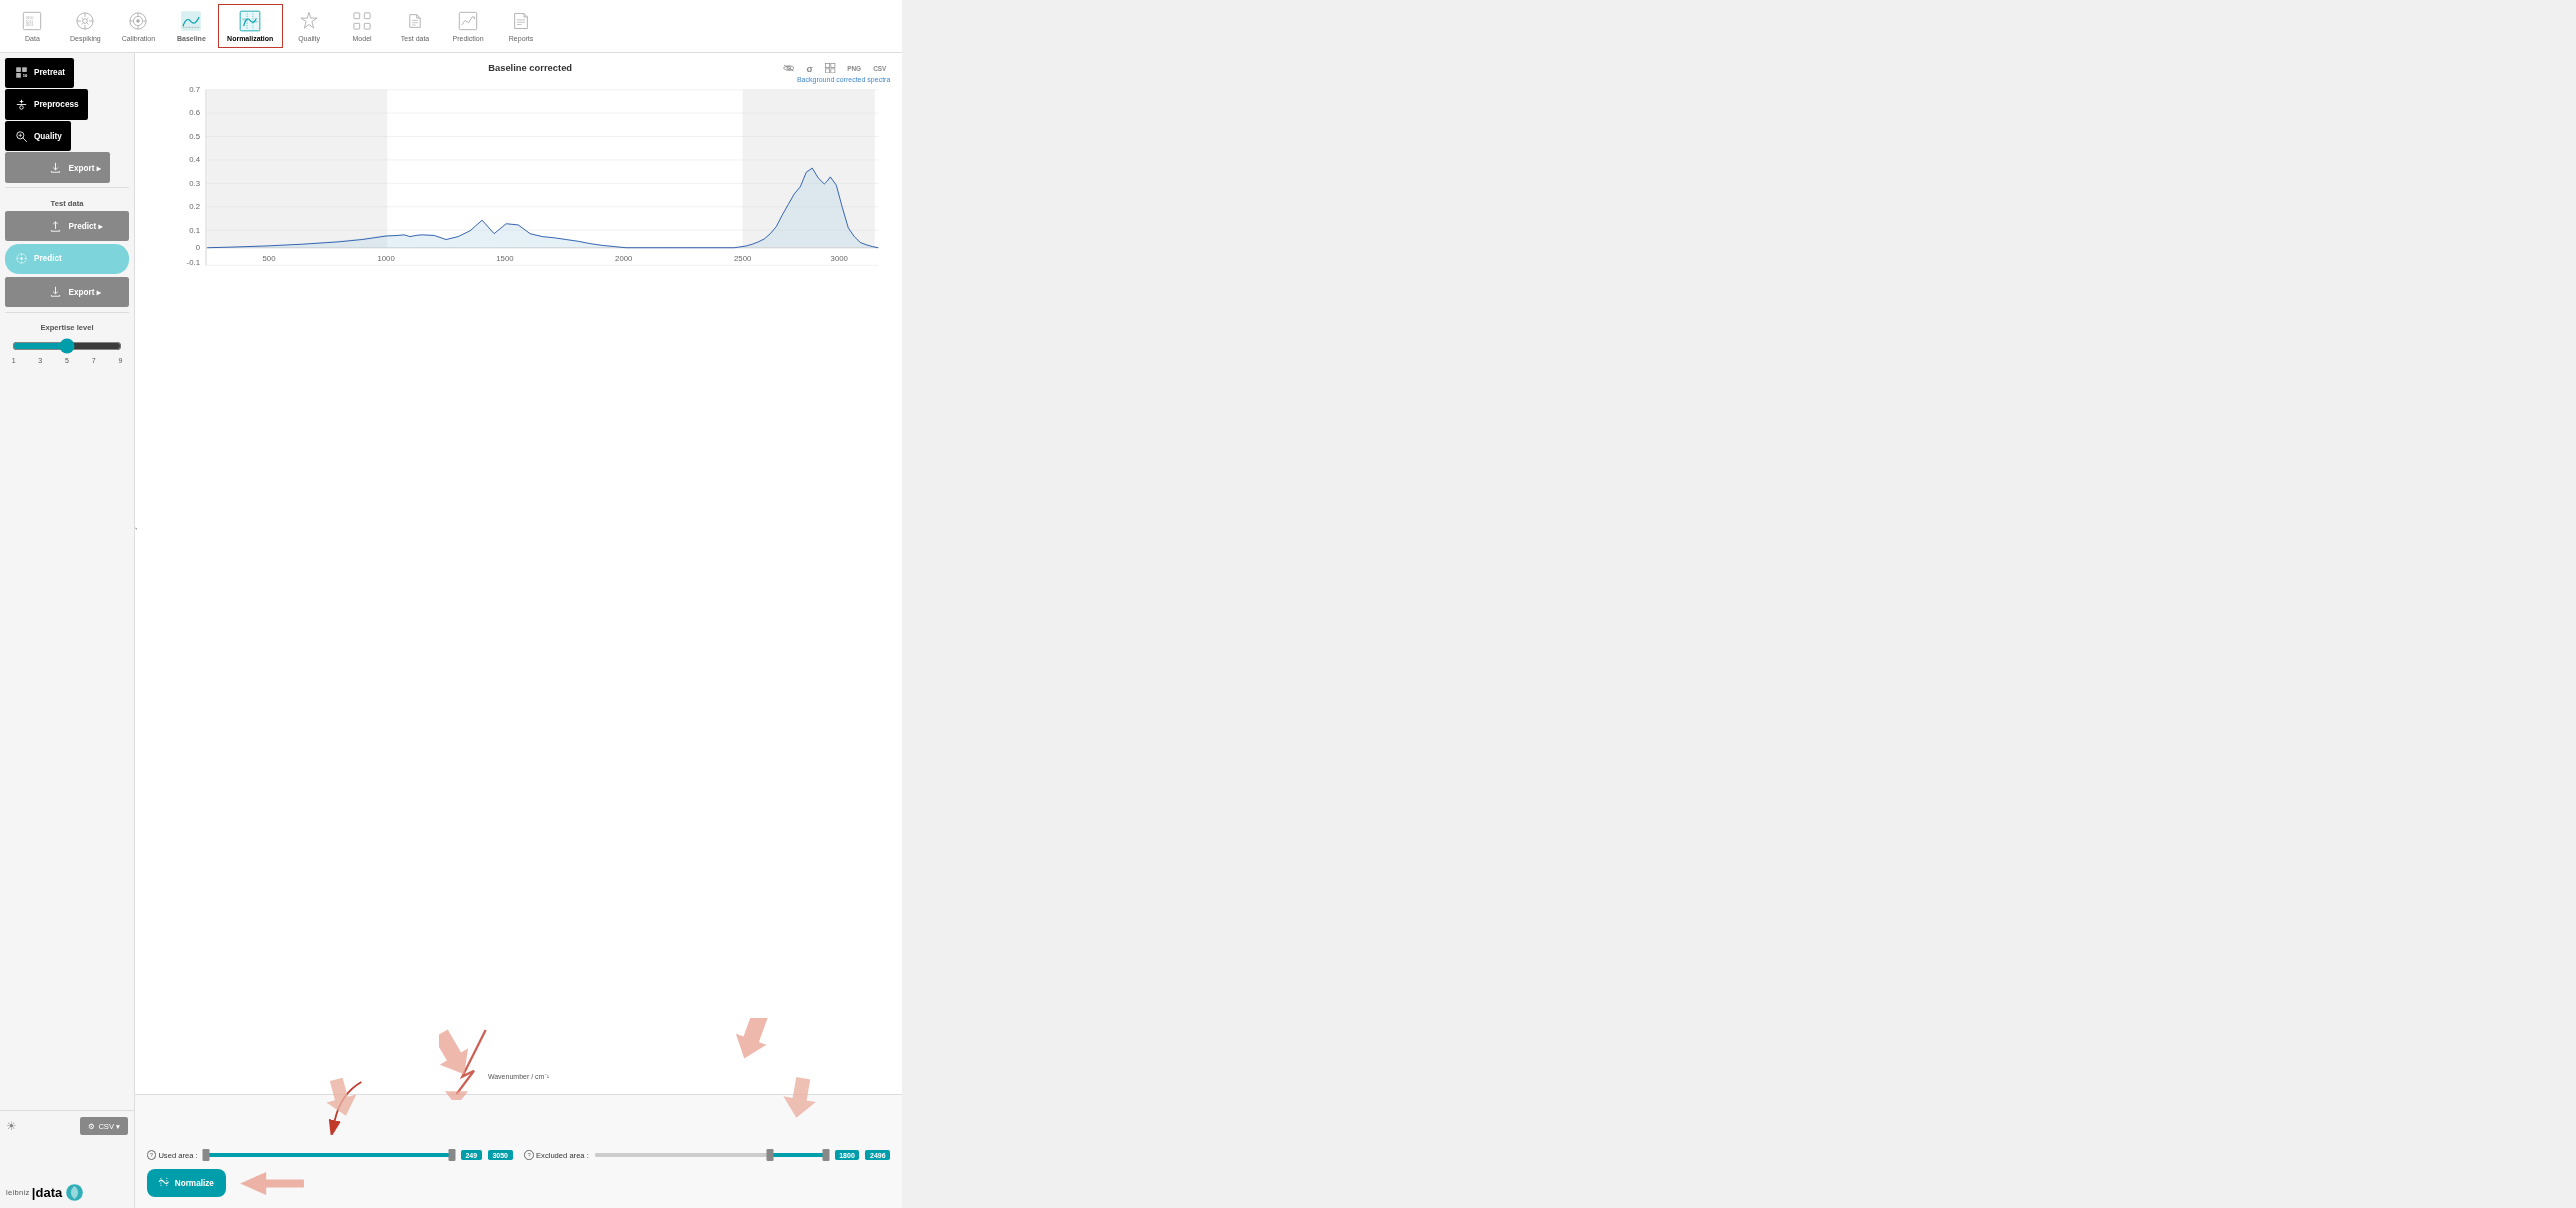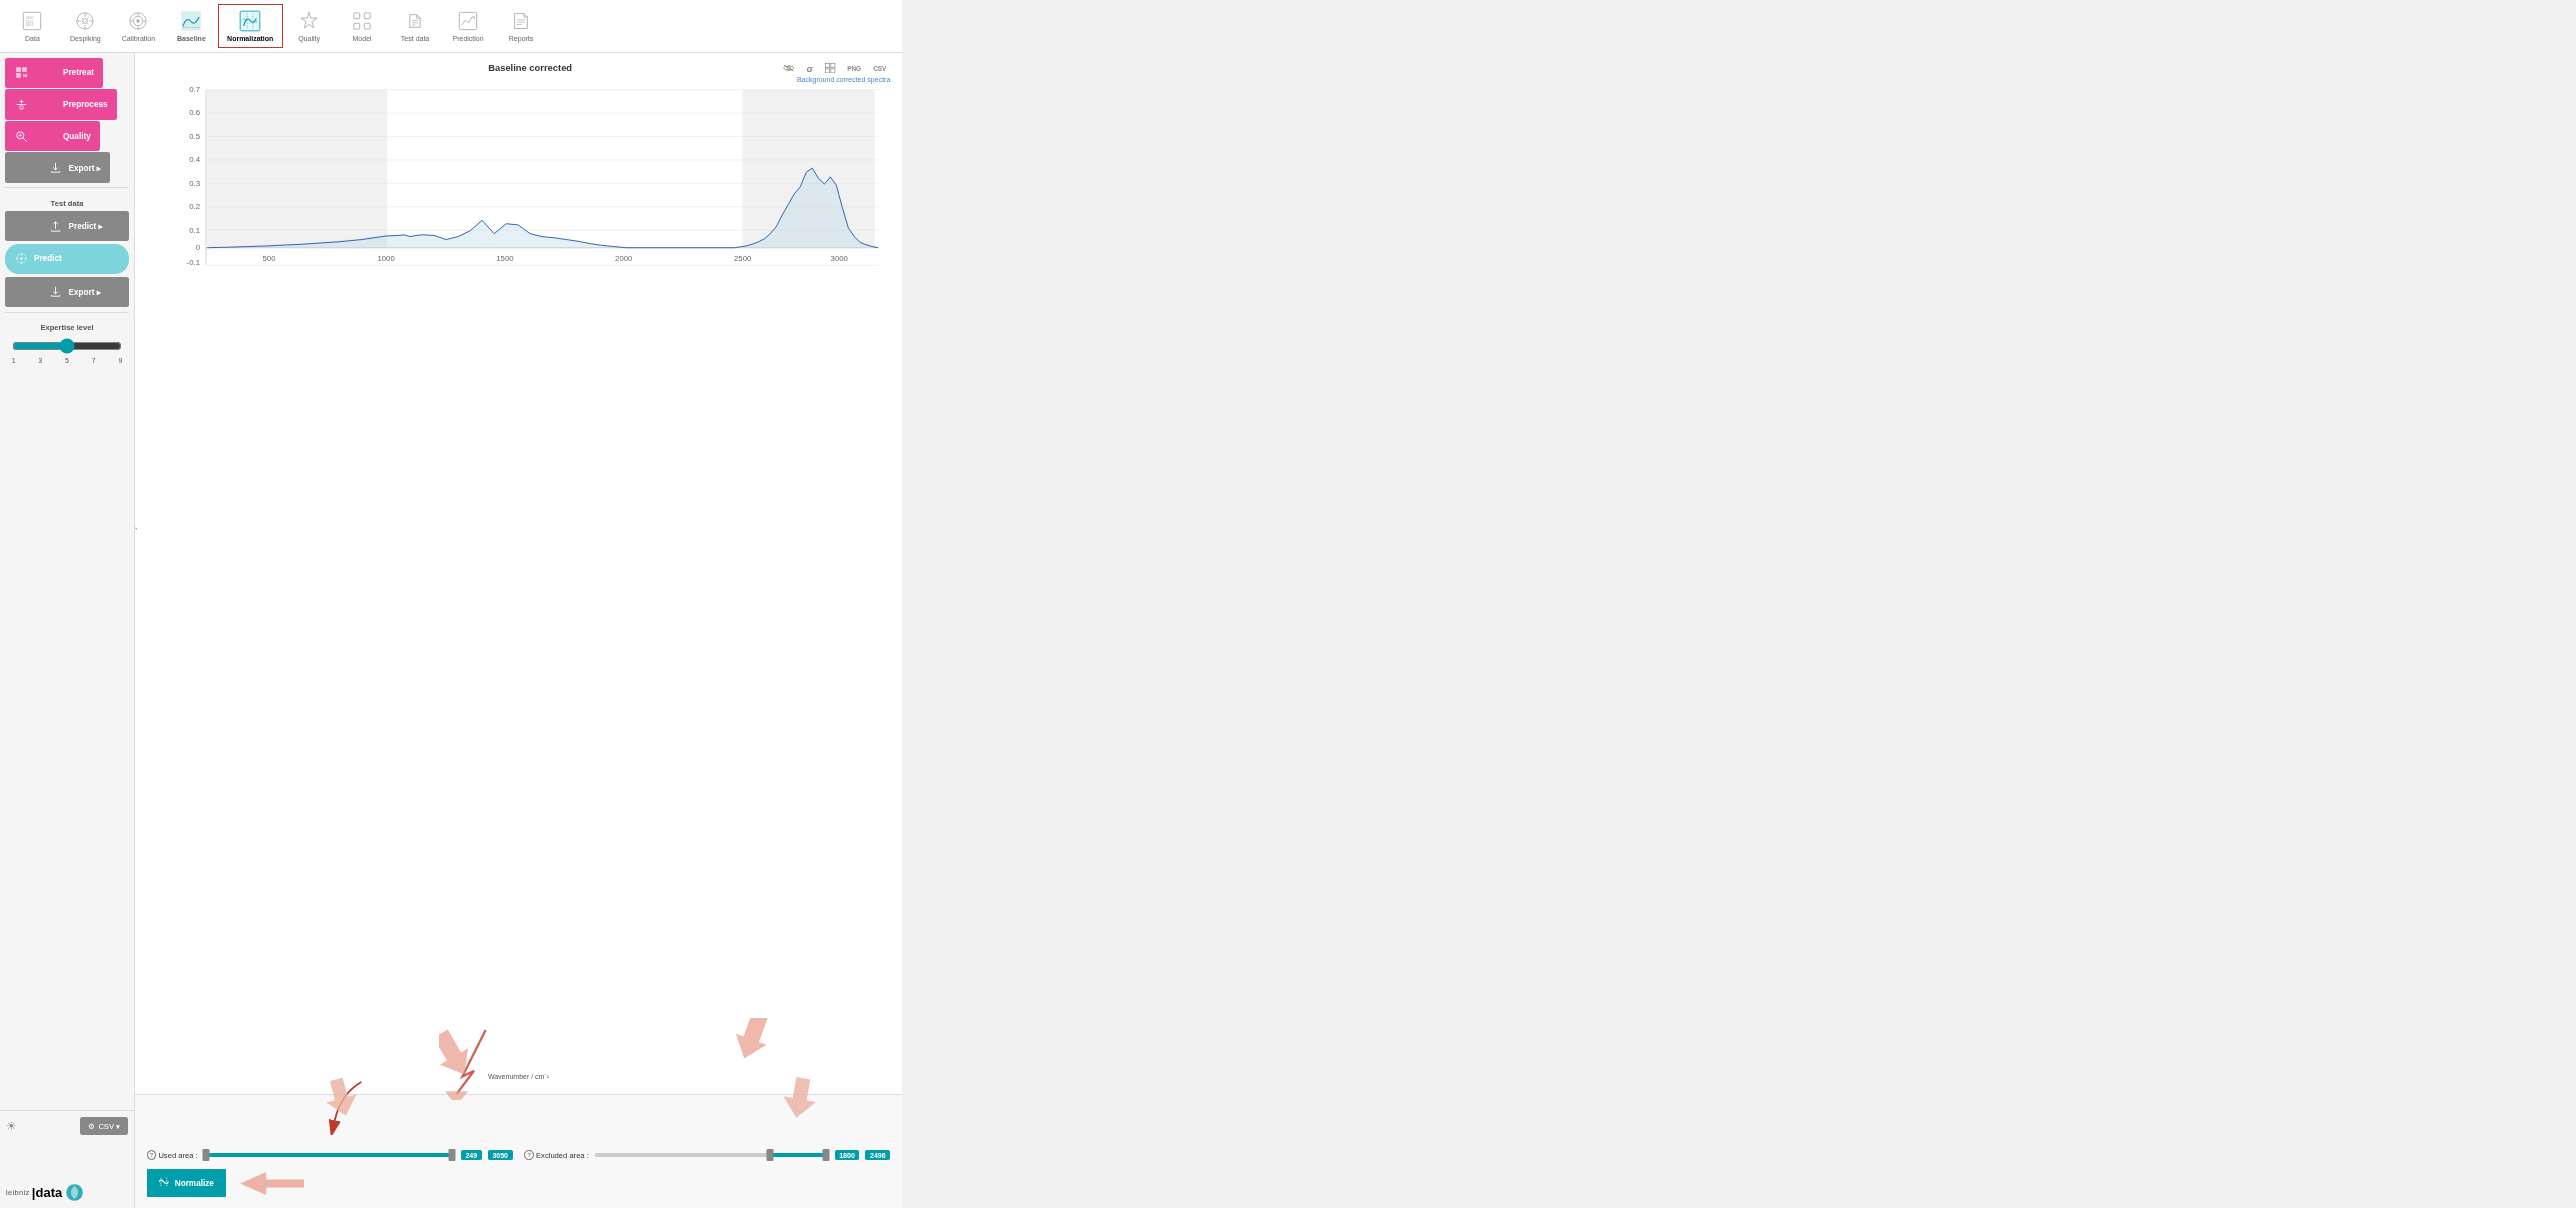--- a/index.html
+++ b/index.html
@@ -67,21 +67,21 @@
       align-items: center;
       padding: 8.2px 9.4px;
       cursor: pointer;
       font-size: 8.2px;
       font-weight: bold;
       color: #fff;
       border: none;
       margin: 1.2px 4.7px;
       border-radius: 2.3px;
     }
-    .sidebar-btn.teal { background: #ec4899; gap: 29px; }
+    .sidebar-btn.teal { background: #000000; }
     .sidebar-btn.gray { background: #888; padding-left: 44px; }
     .sidebar-btn.light-teal { background: #7dd4da; border-radius: 14px; }
     .sidebar-icon {
       width: 14px;
       height: 14px;
       margin-right: 5.9px;
       display: flex;
       align-items: center;
       justify-content: center;
       flex-shrink: 0;
@@ -295,21 +295,21 @@
       color: #fff;
       font-size: 7px;
       padding: 1.8px 4.7px;
       border-radius: 1.8px;
       font-weight: bold;
     }
     .normalize-btn {
       background: #009daa;
       color: #fff;
       border: none;
-      border-radius: 0;
+      border-radius: 8px;
       padding: 7px 11.7px;
       font-size: 8.2px;
       font-weight: bold;
       cursor: pointer;
       display: flex;
       align-items: center;
       gap: 4.7px;
     }
 
     

